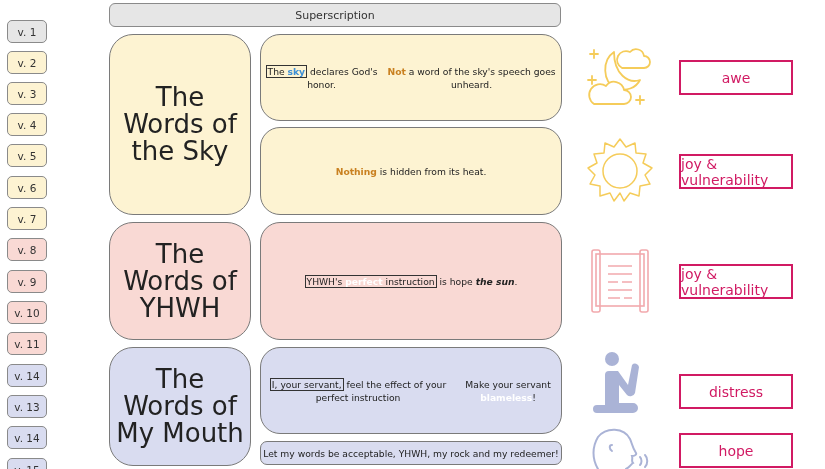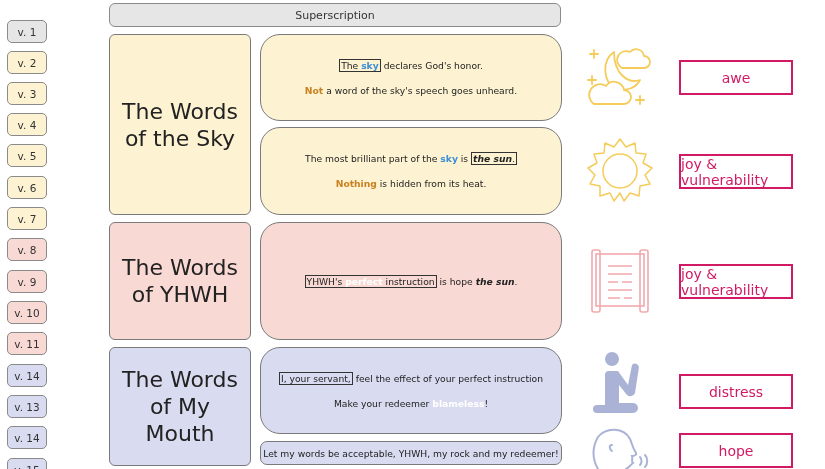--- a/index.html
+++ b/index.html
@@ -8,25 +8,25 @@
   .abs { position:absolute; box-sizing:border-box; }
   .verse { left:7px; width:40px; height:23px; border:1px solid #8a8a8a; border-radius:5px;
            font-size:10.5px; display:flex; align-items:center; justify-content:center; color:#333;margin-top:16px; }
   .v-grey { background:#e6e6e6; }
   .v-yellow { background:#fdf3d2;text-align:right; }
   .v-pink { background:#f9d9d4; }
   .v-blue { background:#d9dcf0; }
   .superscription { left:109px; top:3px; width:452px; height:24px; background:#e6e6e6;
            border:1px solid #8a8a8a; border-radius:6px; font-size:11px; display:flex;
            align-items:center; justify-content:center; color:#333; }
-  .section { left:109px; width:142px; border:1.3px solid #7a7a7a; border-radius:6px;
+  .section { left:109px; width:142px; border:1.3px solid #7a7a7a; border-radius:24px;
            display:flex; align-items:center; justify-content:center; text-align:center;
-           font-size:22px; line-height:27px; color:#222; padding:0 6px; }
+           font-size:26px; line-height:27px; color:#222; padding:0 6px; }
   .content { left:260px; width:302px; border:1.3px solid #7a7a7a; border-radius:20px;
-           display:flex; flex-direction:column; align-items:center; justify-content:center;
+           display:flex; flex-direction:row; align-items:center; justify-content:center;
            text-align:center; font-size:9.2px; line-height:13px; color:#222; }
   .content p { margin:0; }
   .gap { height:12px; }
   .box { border:1px solid #333; padding:0 1px; }
   .sky { color:#3d8fd6; font-weight:bold; }
   .neg { color:#c98020; font-weight:bold; }
   .white { color:#ffffff; font-weight:bold; }
   .sun { font-weight:bold; font-style:italic; }
   .emotion { left:679px; width:114px; height:35px; border:2px solid #d11a63; background:#fff;
            color:#d11a63; font-size:14px; display:flex; align-items:center; justify-content:center; }
@@ -67,42 +67,39 @@
   <p>
     <span class="box"><span>The </span><span class="sky">sky</span></span><span> declares God's honor.</span>
   </p>
   <div class="gap"></div>
   <p>
     <span class="neg">Not</span><span> a word of the sky's speech goes unheard.</span>
   </p>
 </div>
 
 <div class="abs content v-yellow" style="top:127px;height:88px">
-  <p>
-    <span>The most brilliant part of the </span><span class="sky">sky</span><span> is </span><span class="box"><span class="sun">the sun</span><span>.</span></span>
-  </p>
   <div class="gap"></div>
   <p>
     <span class="neg">Nothing</span><span> is hidden from its heat.</span>
   </p>
 </div>
 
 <div class="abs content v-pink" style="top:222px;height:118px">
   <p>
     <span class="box"><span>YHWH's </span><span class="white">perfect</span><span> instruction</span></span><span> is hope </span><span class="sun">the sun</span><span>.</span>
   </p>
 </div>
 
 <div class="abs content v-blue" style="top:347px;height:87px">
   <p>
     <span class="box">I, your servant,</span><span> feel the effect of your perfect instruction</span>
   </p>
   <div class="gap"></div>
   <p>
-    <span>Make your redeemer </span><span class="white">blameless</span><span>!</span>
+    <span>Make your servant </span><span class="white">blameless</span><span>!</span>
   </p>
 </div>
 
 <div class="abs content v-blue" style="top:441px;height:24px;border-radius:7px">
   <p>Let my words be acceptable, YHWH, my rock and my redeemer!</p>
 </div>
 
 <svg class="abs icon" style="top:42px" viewBox="0 0 72 72" fill="none" stroke="#f5cc5a" stroke-width="1.8" stroke-linecap="round" stroke-linejoin="round">
   <path d="M30 10 C18 18 18 40 32 46 C42 50 52 46 56 38 C44 42 30 32 30 10 Z"></path>
   <path d="M38 26 h22 a6 6 0 0 0 0 -12 a8 8 0 0 0 -14 -4 a7 7 0 0 0 -8 16 z" fill="#fff"></path>

